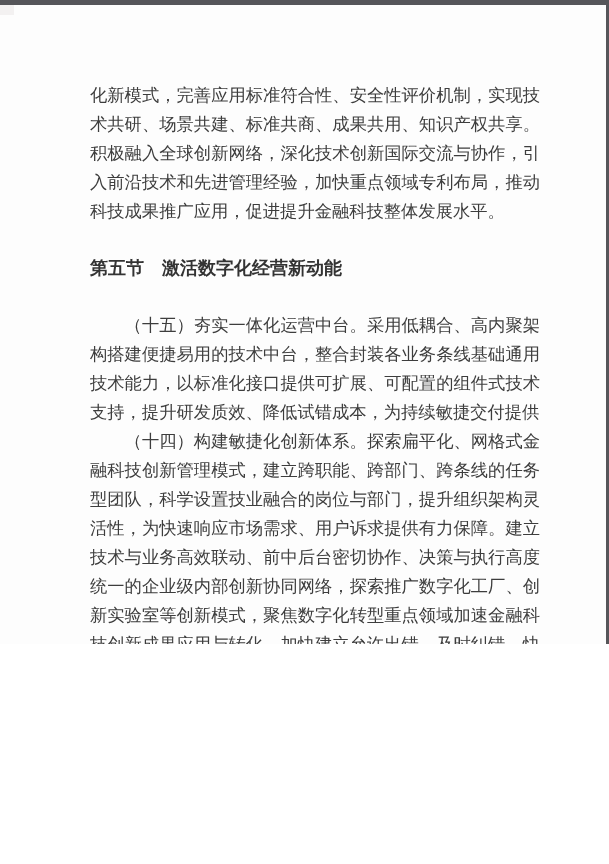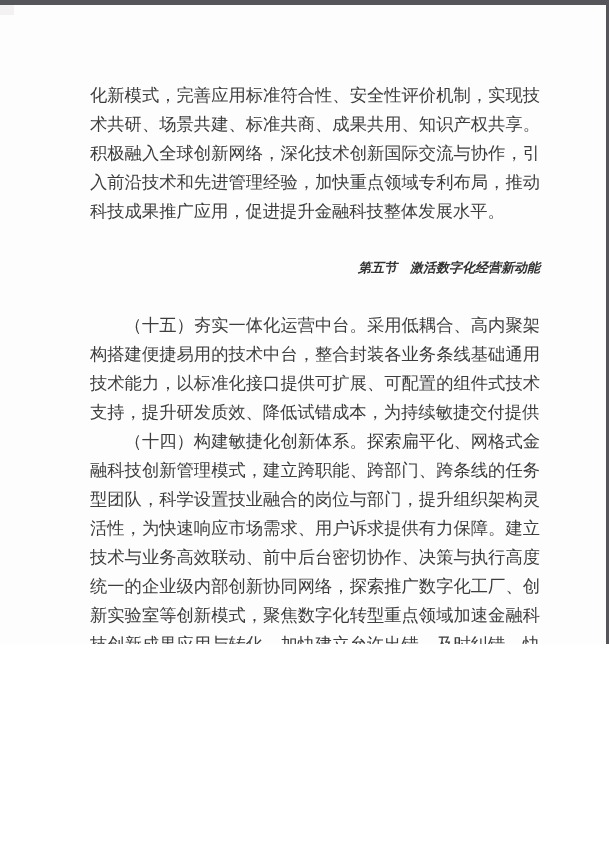--- a/index.html
+++ b/index.html
@@ -33,26 +33,25 @@
     margin:0;
     font-size:17.3px;
     line-height:29px;
     color:#3d3d3d;
     text-align:justify;
     letter-spacing:0;
   }
   .indent{text-indent:2em;}
   .section-heading{
     margin:27px 0 28px 0;
-    font-size:13px;
+    font-size:18px;
     line-height:30px;
     font-weight:bold;
     color:#333333;
-    text-align:right;
-    font-style:italic;
+    text-align:left;
   }
   .para-15{margin-top:5px;}
   .page-number{
     position:absolute;
     left:88px;top:794px;
     font-size:14px;
     line-height:16px;
     color:#47474a;
   }
 </style>

